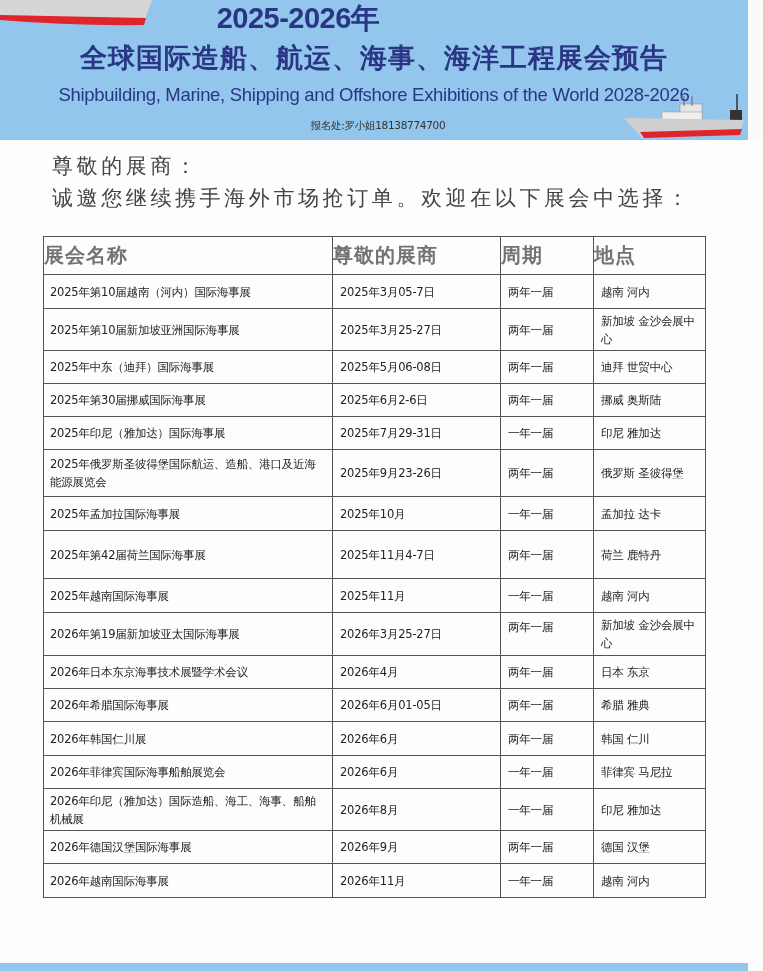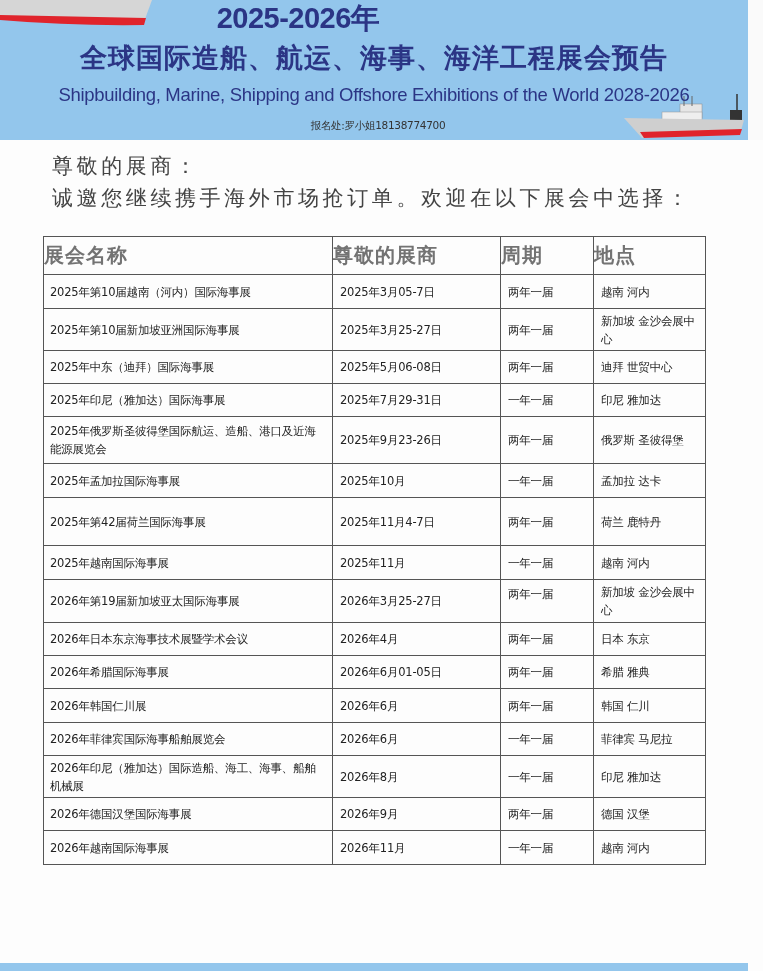--- a/index.html
+++ b/index.html
@@ -122,20 +122,26 @@
         <td class="c-cycle">两年一届</td>
         <td class="c-loc">新加坡 金沙会展中心</td>
       </tr>
       <tr style="height: 33px;">
         <td class="c-name">2025年中东（迪拜）国际海事展</td>
         <td class="c-date">2025年5月06-08日</td>
         <td class="c-cycle">两年一届</td>
         <td class="c-loc">迪拜 世贸中心</td>
       </tr>
       <tr style="height: 33px;">
+        <td class="c-name">2025年第30届挪威国际海事展</td>
+        <td class="c-date">2025年6月2-6日</td>
+        <td class="c-cycle">两年一届</td>
+        <td class="c-loc">挪威 奥斯陆</td>
+      </tr>
+      <tr style="height: 33px;">
         <td class="c-name">2025年印尼（雅加达）国际海事展</td>
         <td class="c-date">2025年7月29-31日</td>
         <td class="c-cycle">一年一届</td>
         <td class="c-loc">印尼 雅加达</td>
       </tr>
       <tr style="height: 47px;">
         <td class="c-name">2025年俄罗斯圣彼得堡国际航运、造船、港口及近海能源展览会</td>
         <td class="c-date">2025年9月23-26日</td>
         <td class="c-cycle">两年一届</td>
         <td class="c-loc">俄罗斯 圣彼得堡</td>

